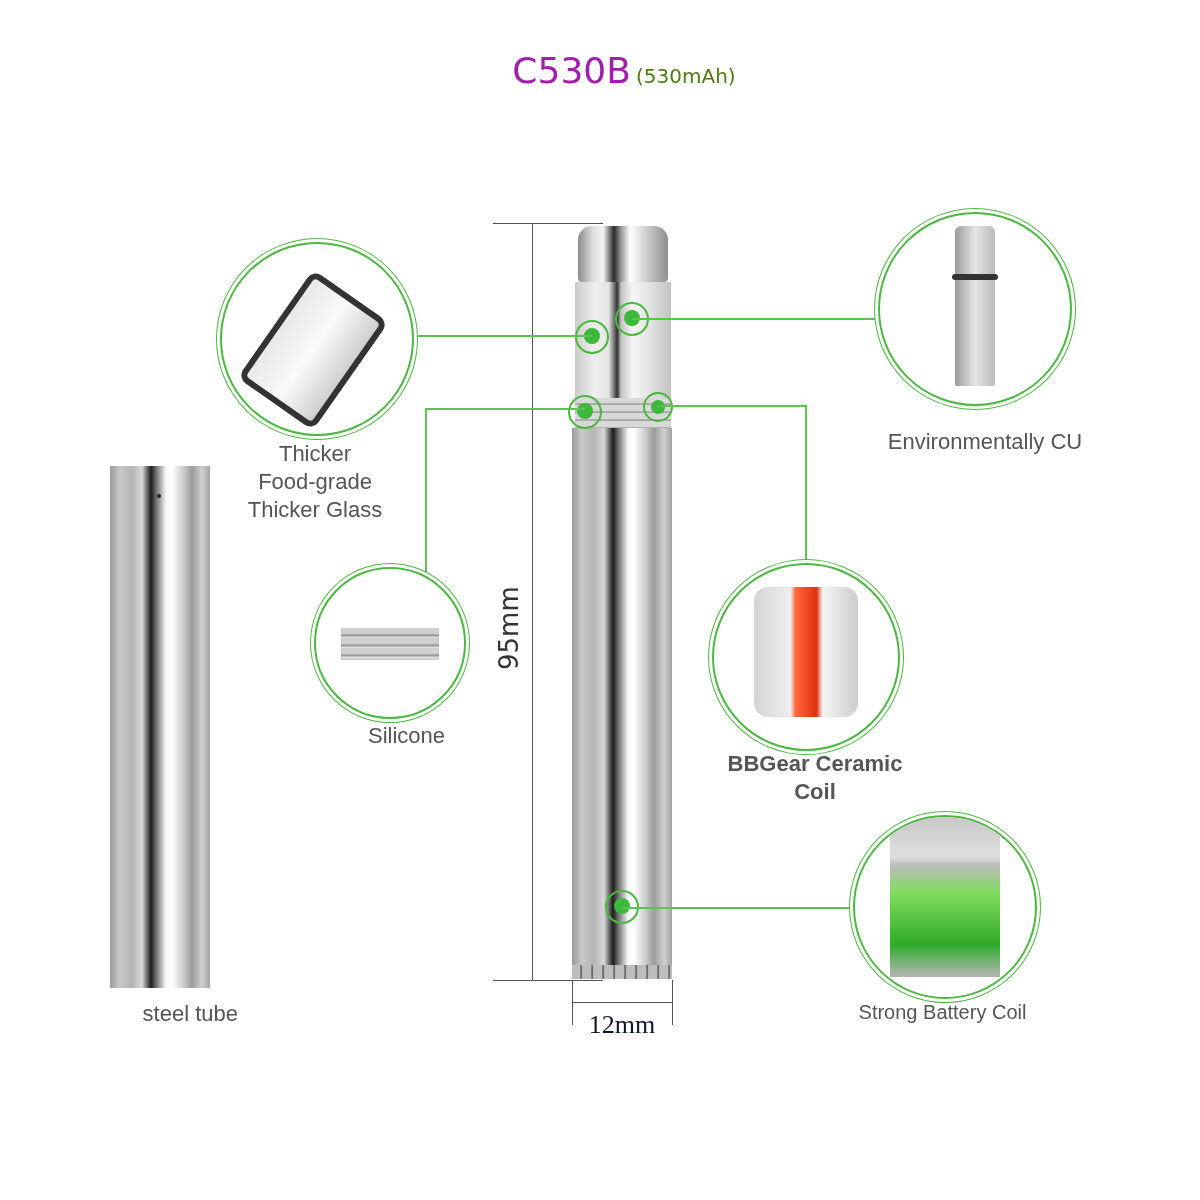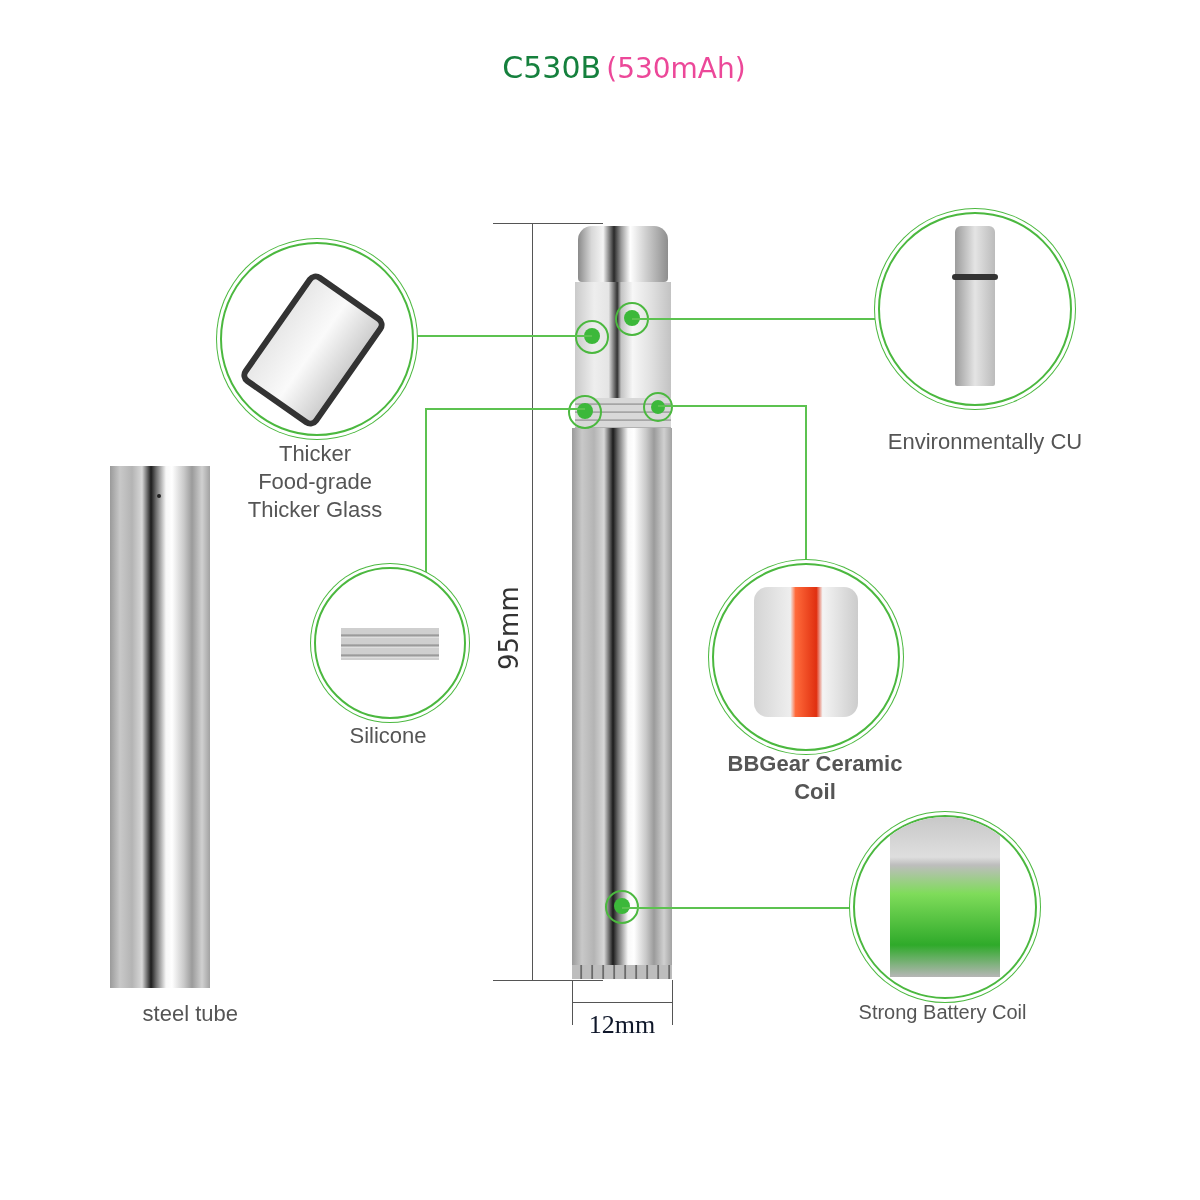--- a/index.html
+++ b/index.html
@@ -1,21 +1,21 @@
 <!DOCTYPE html>
 <html><head>
   <meta charset="utf-8">
   <style>
     html, body { margin: 0; padding: 0; background: #ffffff; }
     body { width: 1200px; height: 1200px; position: relative; overflow: hidden;
            font-family: "Liberation Sans", sans-serif; }
     .abs { position: absolute; }
     .title { left: 0; width: 1200px; top: 50px; text-align: center; font-family: "DejaVu Sans", sans-serif; }
-    .title .main { font-size: 30px; color: #15803d; margin-left: 48px; }
-    .title .sub { font-size: 28px; color: #ec4899; }
+    .title .main { font-size: 36px; color: #a21caf; margin-left: 48px; }
+    .title .sub { font-size: 20px; color: #4d7c0f; }
     .label { color: #555; font-size: 22px; text-align: center; line-height: 28px; }
     .label.bold { font-weight: bold; color: #555; }
     .circle { border-radius: 50%; border: 2px solid #4bb83f; box-shadow: 0 0 0 3px #fff, 0 0 0 4px #4bb83f; background: #fff; overflow: hidden; }
     .gline { background: #5cc250; }
     .dline { background: #555; }
     .metal-v {
       background: linear-gradient(90deg, #9a9a9a 0%, #c8c8c8 10%, #b4b4b4 22%, #d8d8d8 32%, #1c1c1c 41%, #6d6d6d 46%, #f8f8f8 56%, #ffffff 62%, #c9c9c9 74%, #9b9b9b 82%, #d0d0d0 92%, #a2a2a2 100%);
     }
     .dot { width: 16px; height: 16px; border-radius: 50%; background: #3cb83a; }
     .ring { width: 34px; height: 34px; border-radius: 50%; border: 2px solid #4bb83f; box-sizing: border-box; }
@@ -90,21 +90,21 @@
   <div style="position:absolute; left:75px; top:12px; width:40px; height:160px;
        background:linear-gradient(90deg,#9c9c9c,#e4e4e4,#bbbbbb); border-radius:6px 6px 2px 2px;"></div>
   <div style="position:absolute; left:72px; top:60px; width:46px; height:6px; background:#333; border-radius:3px;"></div>
 </div>
 <div class="abs label" style="left:860px; top:428px; width:250px;">Environmentally CU</div>
 
 <div class="abs circle" style="left:314px; top:567px; width:148px; height:148px;">
   <div style="position:absolute; left:25px; top:59px; width:98px; height:32px;
        background:repeating-linear-gradient(180deg,#cfcfcf 0px,#cfcfcf 6px,#8a8a8a 7px,#efefef 10px);"></div>
 </div>
-<div class="abs label" style="left:313px; top:722px; width:150px;">Silicone</div>
+<div class="abs label" style="left:295px; top:722px; width:150px;text-align:right;">Silicone</div>
 
 <div class="abs circle" style="left:712px; top:563px; width:184px; height:184px;">
   <div style="position:absolute; left:40px; top:22px; width:104px; height:130px; border-radius:14px;
        background:linear-gradient(90deg,#d4d4d4 0%,#eeeeee 35%,#ff6a3a 40%,#e03010 60%,#f4f4f4 66%,#cccccc 100%);"></div>
 </div>
 <div class="abs label bold" style="left:700px; top:750px; width:230px;">
   <div>BBGear Ceramic</div>
   <div>Coil</div>
 </div>
 

